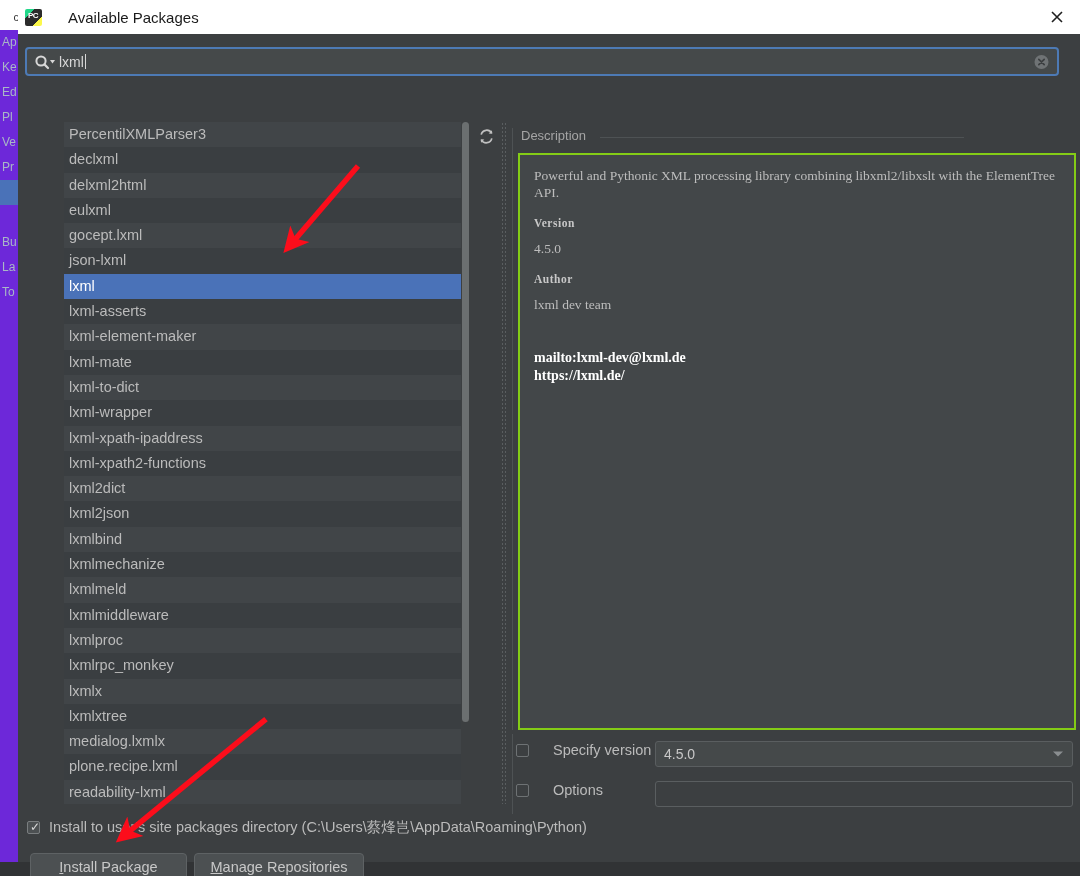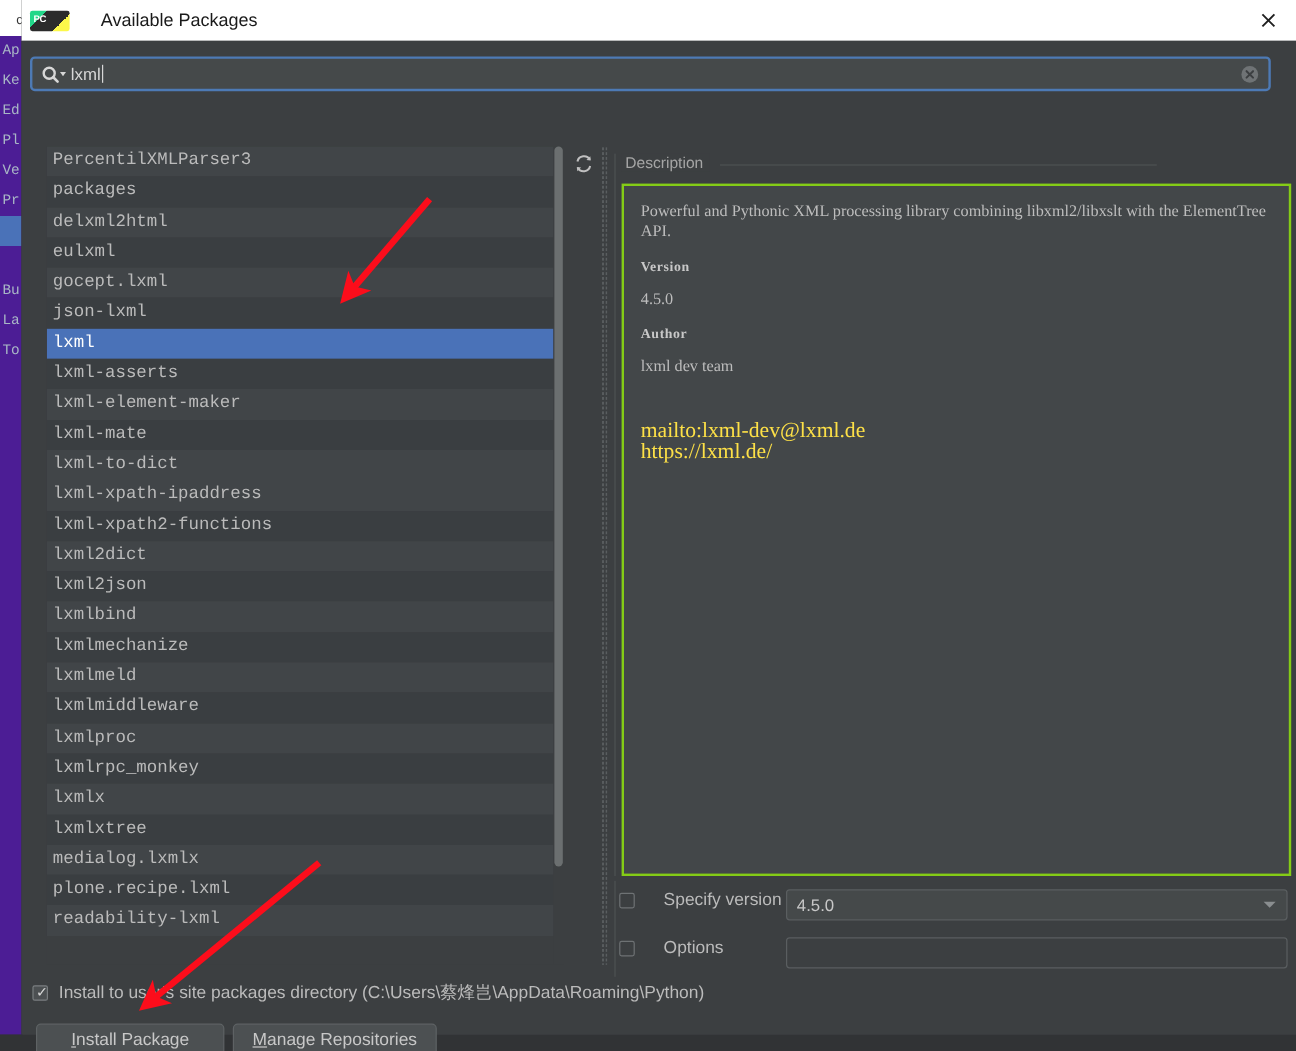--- a/index.html
+++ b/index.html
@@ -19,24 +19,23 @@
   #ide-backdrop {
     position: absolute;
     left: 0; top: 0;
     width: 1080px; height: 876px;
     background: #3c3f41;
   }
   #ide-sidebar {
     position: absolute;
     left: 0; top: 30px;
     width: 18px; height: 846px;
-    background: #4c1d95;
+    background: #6d28d9;
     border-right: 1px solid #2b2b2b;
     overflow: hidden;
-    font-family: Liberation Mono, monospace;
   }
   #ide-sidebar .side-row {
     height: 25px;
     line-height: 25px;
     color: #a9b7c6;
     font-size: 12px;
     padding-left: 2px;
     white-space: nowrap;
     overflow: hidden;
     box-sizing: border-box;
@@ -79,21 +78,21 @@
 
   
   #titlebar {
     position: relative;
     height: 34px;
     background: #ffffff;
     display: flex;
     align-items: center;
   }
   #app-icon {
-    width: 33px; height: 17px;
+    width: 17px; height: 17px;
     margin-left: 7px;
     position: relative;
     border-radius: 2px;
     background: linear-gradient(135deg, #21d789 0%, #21d789 28%, #2b2b2b 28%, #2b2b2b 72%, #fcf84a 72%, #fcf84a 100%);
     overflow: hidden;
     flex: 0 0 auto;
   }
   #app-icon .pc {
     position: absolute;
     left: 3px; top: 2px;
@@ -184,22 +183,23 @@
   }
   .pkg-row {
     height: 25.3px;
     line-height: 25.3px;
     padding-left: 5px;
     font-size: 14.5px;
     color: #bbbbbb;
     white-space: nowrap;
     overflow: hidden;
     box-sizing: border-box;
-    font-family: Liberation Mono, monospace;
+    font-family: Liberation Sans, sans-serif;
     cursor: default;
+    margin-left: 25px;
   }
   .pkg-row.odd  { background: #414548; }
   .pkg-row.even { background: #3a3e41; }
   .pkg-row.selected {
     background: #4a72b8;
     color: #ffffff;
   }
   #list-scrollbar {
     position: absolute;
     left: 443px; top: 88px;
@@ -293,26 +293,27 @@
     margin-top: 12px;
     font-size: 13.5px;
     color: #bdbdbd;
     font-family: "Liberation Serif", serif;
   }
   #desc-box .d-links {
     margin-top: 36px;
   }
   #desc-box .d-link {
     display: block;
-    font-size: 18px;
-    color: #fde047;
+    font-size: 14px;
+    color: #ffffff;
     line-height: 18px;
     text-decoration: none;
     cursor: pointer;
     font-family: "Liberation Serif", serif;
+    font-weight: bold;
   }
 
   
   #opts-left-line {
     position: absolute;
     left: 494px; top: 700px;
     width: 1px; height: 80px;
     background: #4e5254;
   }
   .opt-row {
@@ -489,30 +490,31 @@
           <svg width="15" height="15" viewBox="0 0 15 15">
             <circle cx="7.5" cy="7.5" r="7" fill="#6f7375"></circle>
             <path d="M4.8 4.8 L10.2 10.2 M10.2 4.8 L4.8 10.2" stroke="#3c3f41" stroke-width="1.7" stroke-linecap="round"></path>
           </svg>
         </span>
       </div>
     </div>
 
     <div id="list-panel">
         <div class="pkg-row odd">PercentilXMLParser3</div>
-        <div class="pkg-row even">packages</div>
+        <div class="pkg-row even">declxml</div>
         <div class="pkg-row odd">delxml2html</div>
         <div class="pkg-row even">eulxml</div>
         <div class="pkg-row odd">gocept.lxml</div>
         <div class="pkg-row even">json-lxml</div>
         <div class="pkg-row odd selected">lxml</div>
         <div class="pkg-row even">lxml-asserts</div>
         <div class="pkg-row odd">lxml-element-maker</div>
         <div class="pkg-row even">lxml-mate</div>
         <div class="pkg-row odd">lxml-to-dict</div>
+        <div class="pkg-row even">lxml-wrapper</div>
         <div class="pkg-row odd">lxml-xpath-ipaddress</div>
         <div class="pkg-row even">lxml-xpath2-functions</div>
         <div class="pkg-row odd">lxml2dict</div>
         <div class="pkg-row even">lxml2json</div>
         <div class="pkg-row odd">lxmlbind</div>
         <div class="pkg-row even">lxmlmechanize</div>
         <div class="pkg-row odd">lxmlmeld</div>
         <div class="pkg-row even">lxmlmiddleware</div>
         <div class="pkg-row odd">lxmlproc</div>
         <div class="pkg-row even">lxmlrpc_monkey</div>

